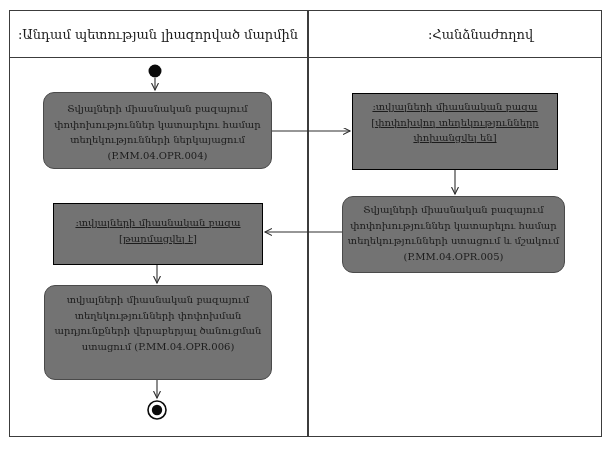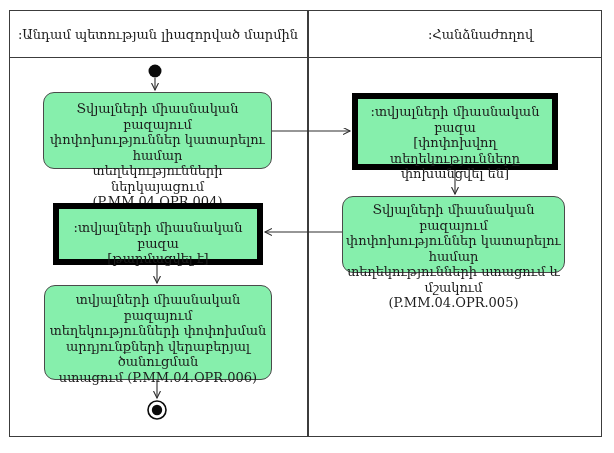--- a/index.html
+++ b/index.html
@@ -27,31 +27,32 @@
     position:absolute;top:10px;height:48px;
     display:flex;align-items:center;justify-content:center;
     font-size:13px;white-space:nowrap;
   }
   .lane-header.left{left:9px;width:298px;}
   .lane-header.right{left:308px;width:345px;}
   .node{
     position:absolute;
     display:flex;flex-direction:column;align-items:center;
     text-align:center;
-    font-size:13px;line-height:15.5px;
+    font-size:10px;line-height:15.5px;
     white-space:pre-line;
-    background:#86efac;
+    background:#737373;
     box-sizing:border-box;
   }
   .action{
     border:1.5px solid #4a4a4a;
     border-radius:11px;
   }
   .object{
-    border:6px solid #000000;
+    border:1px solid #000000;
+    text-decoration:underline;
   }
   .a1{left:43px;top:92px;width:229px;height:77px;padding-top:8px;}
   .o1{left:352px;top:93px;width:206px;height:77px;padding-top:5px;}
   .a2{left:342px;top:196px;width:223px;height:77px;padding-top:5px;}
   .o2{left:53px;top:203px;width:210px;height:62px;padding-top:11px;}
   .a3{left:44px;top:285px;width:228px;height:95px;padding-top:6px;}
   svg.overlay{position:absolute;left:0;top:0;}
 </style>
 </head>
 <body>

